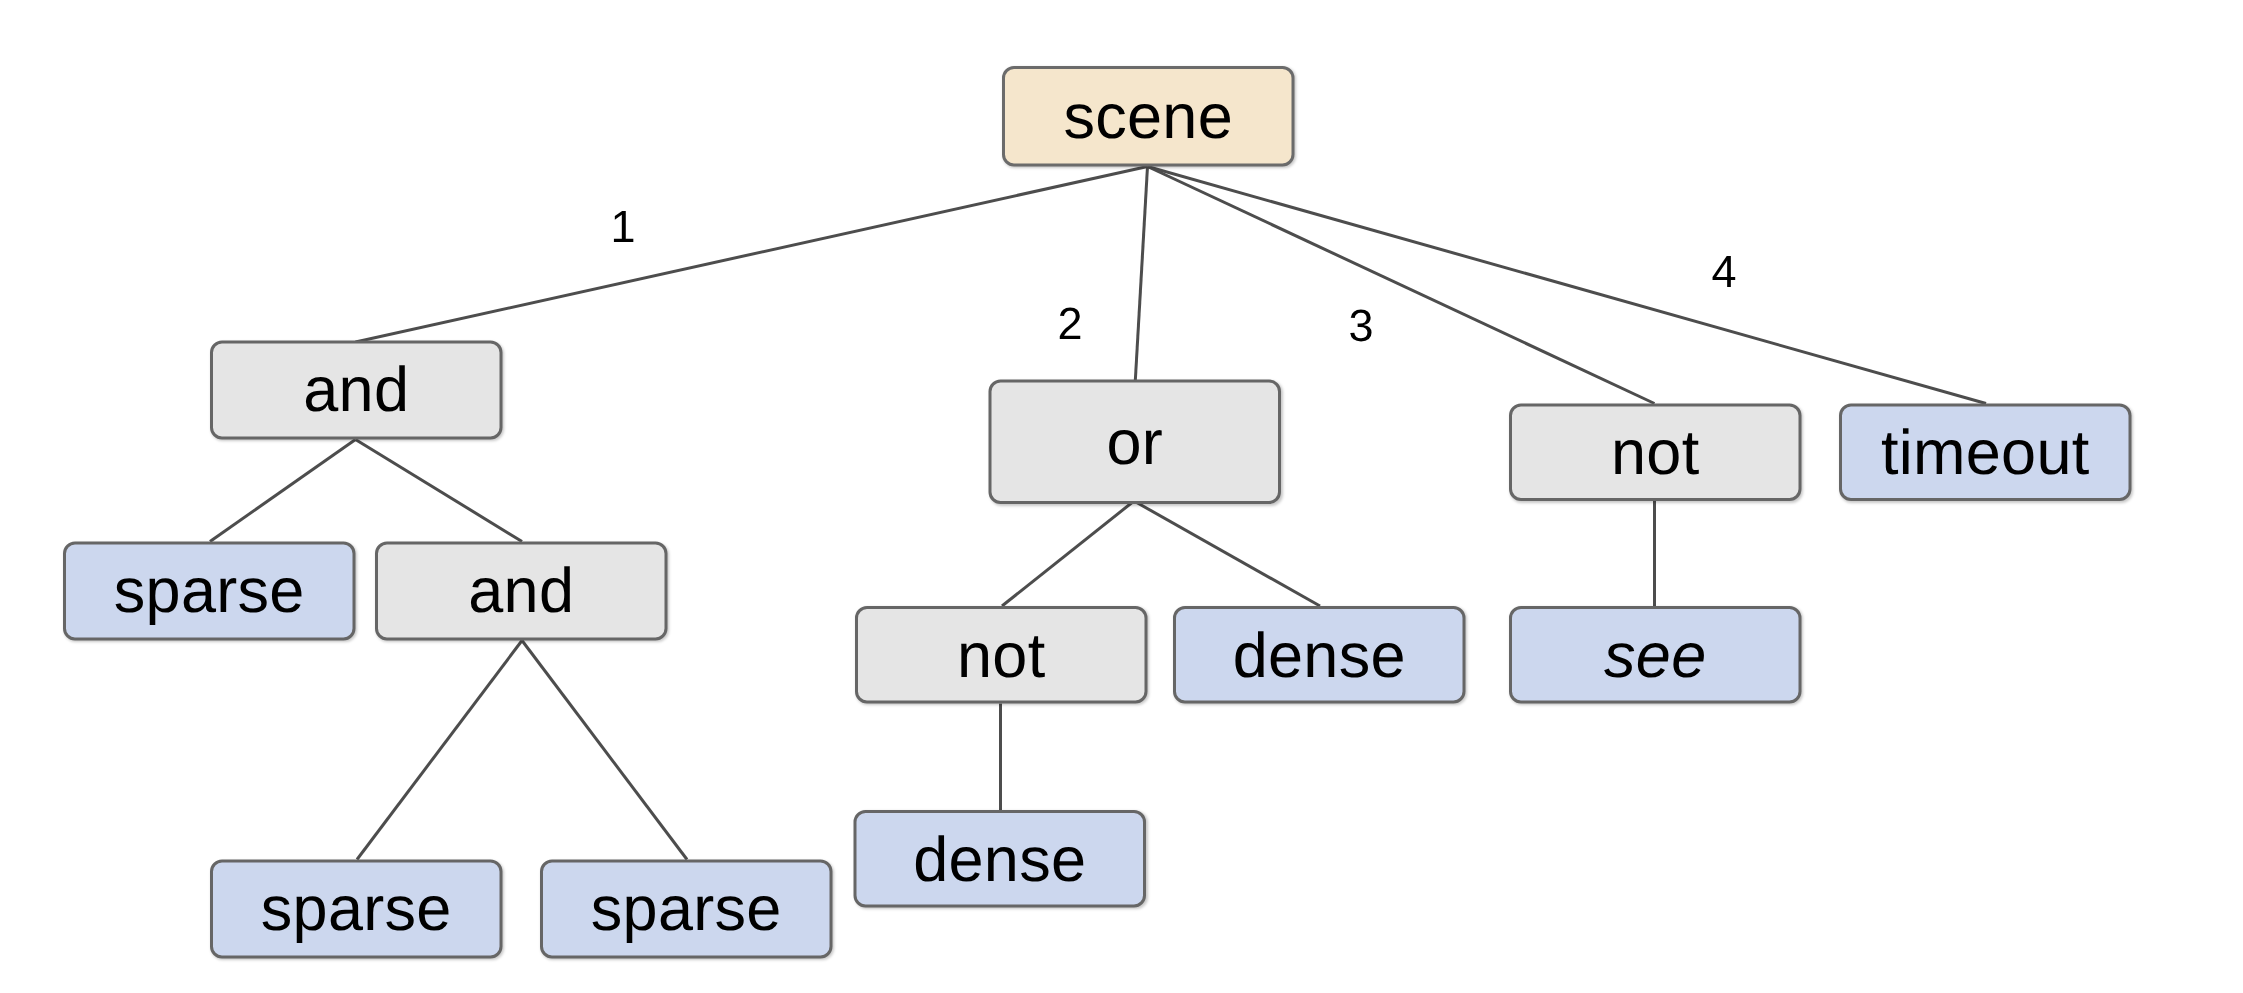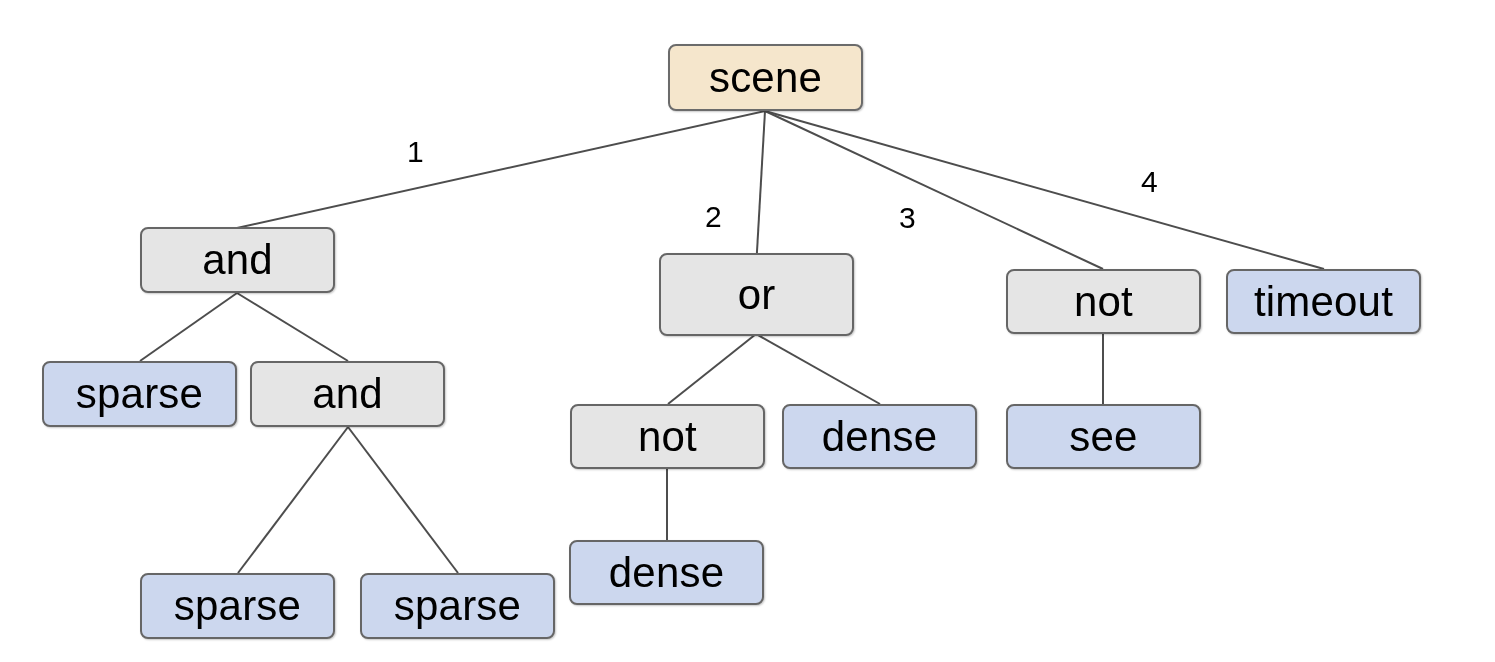--- a/index.html
+++ b/index.html
@@ -83,21 +83,21 @@
   <div id="node-layer">
       <div class="node root" style="left: 668px; top: 44px; width: 195px; height: 67px;">scene</div>
       <div class="node op" style="left: 140px; top: 227px; width: 195px; height: 66px;">and</div>
       <div class="node op" style="left: 659px; top: 253px; width: 195px; height: 83px;">or</div>
       <div class="node op" style="left: 1006px; top: 269px; width: 195px; height: 65px;">not</div>
       <div class="node leaf" style="left: 1226px; top: 269px; width: 195px; height: 65px;">timeout</div>
       <div class="node leaf" style="left: 42px; top: 361px; width: 195px; height: 66px;">sparse</div>
       <div class="node op" style="left: 250px; top: 361px; width: 195px; height: 66px;">and</div>
       <div class="node op" style="left: 570px; top: 404px; width: 195px; height: 65px;">not</div>
       <div class="node leaf" style="left: 782px; top: 404px; width: 195px; height: 65px;">dense</div>
-      <div class="node leaf" style="left: 1006px; top: 404px; width: 195px; height: 65px;">see</div>
+      <div class="node leaf" style="left: 1006px; top: 404px; width: 195px; height: 65px; font-style: italic;">see</div>
       <div class="node leaf" style="left: 569px; top: 540px; width: 195px; height: 65px;">dense</div>
       <div class="node leaf" style="left: 140px; top: 573px; width: 195px; height: 66px;">sparse</div>
       <div class="node leaf" style="left: 360px; top: 573px; width: 195px; height: 66px;">sparse</div>
     </div>
   <div id="label-layer">
       <div class="edge-label" style="left: 407px; top: 137px;">1</div>
       <div class="edge-label" style="left: 705px; top: 202px;">2</div>
       <div class="edge-label" style="left: 899px; top: 203px;">3</div>
       <div class="edge-label" style="left: 1141px; top: 167px;">4</div>
     </div>

